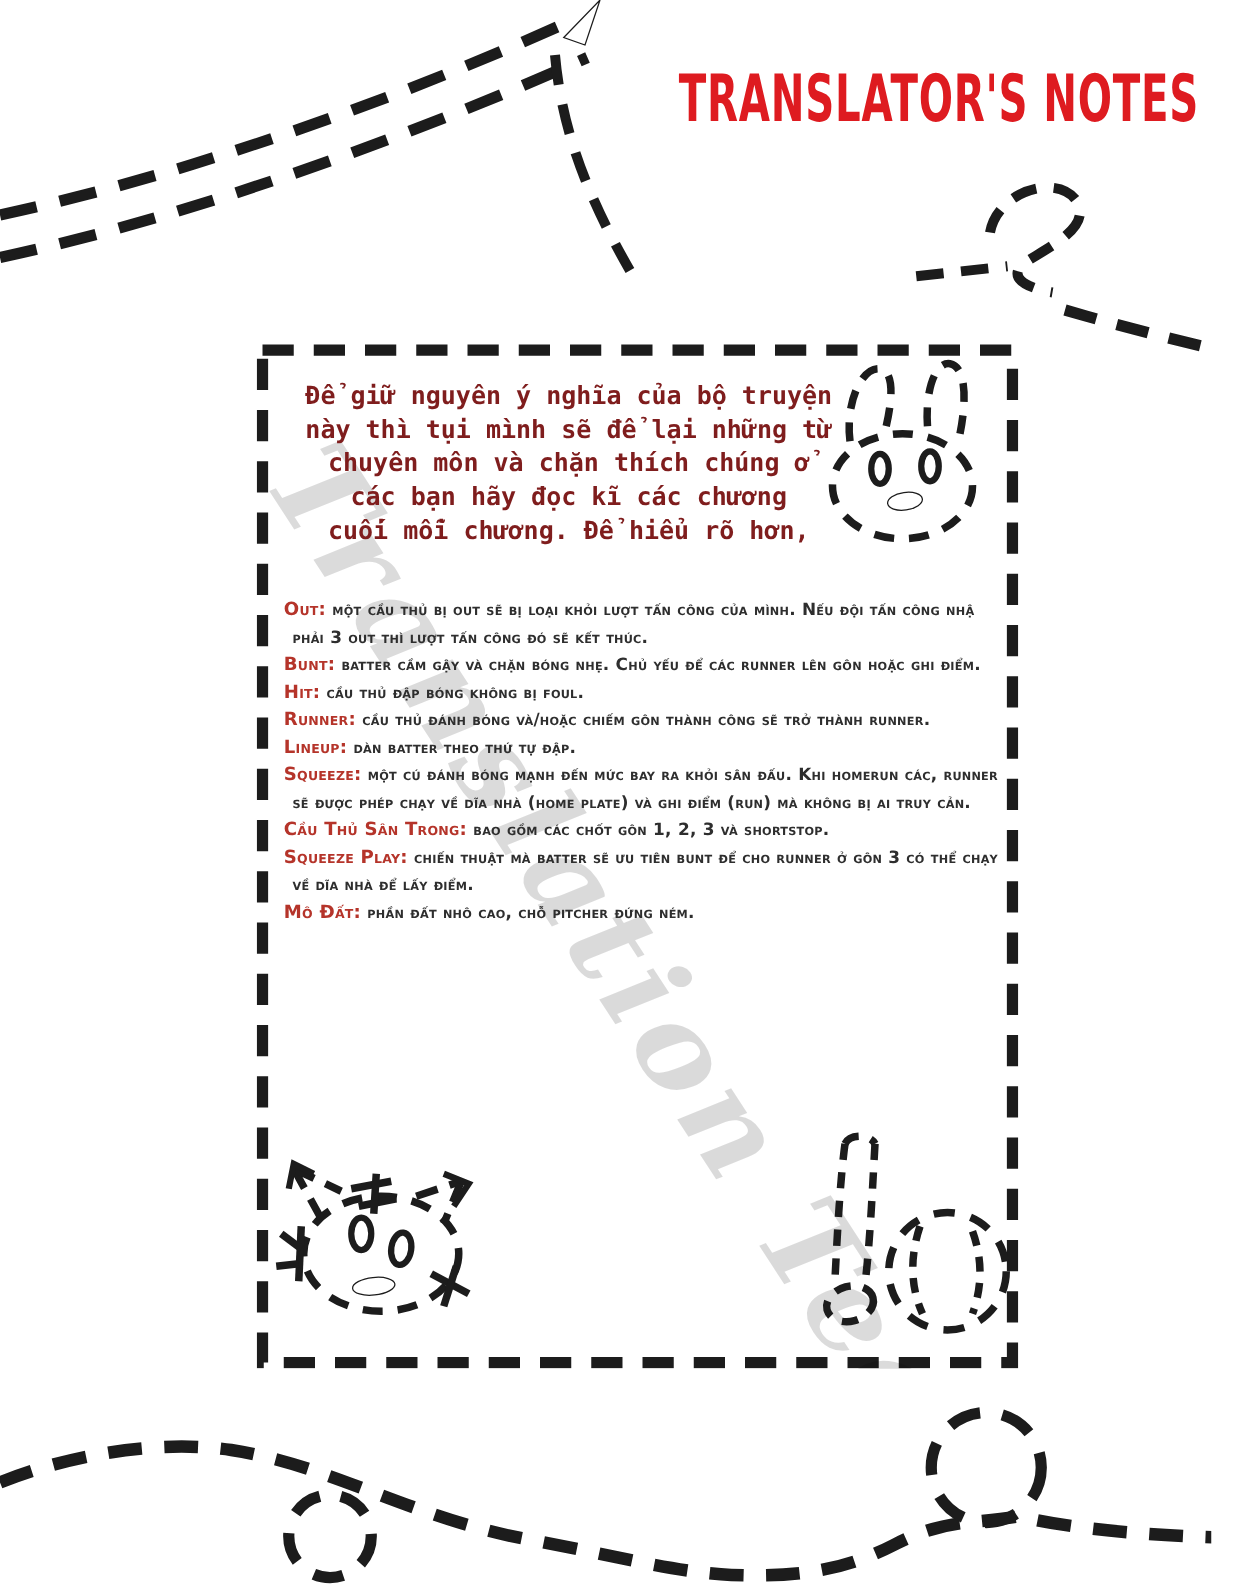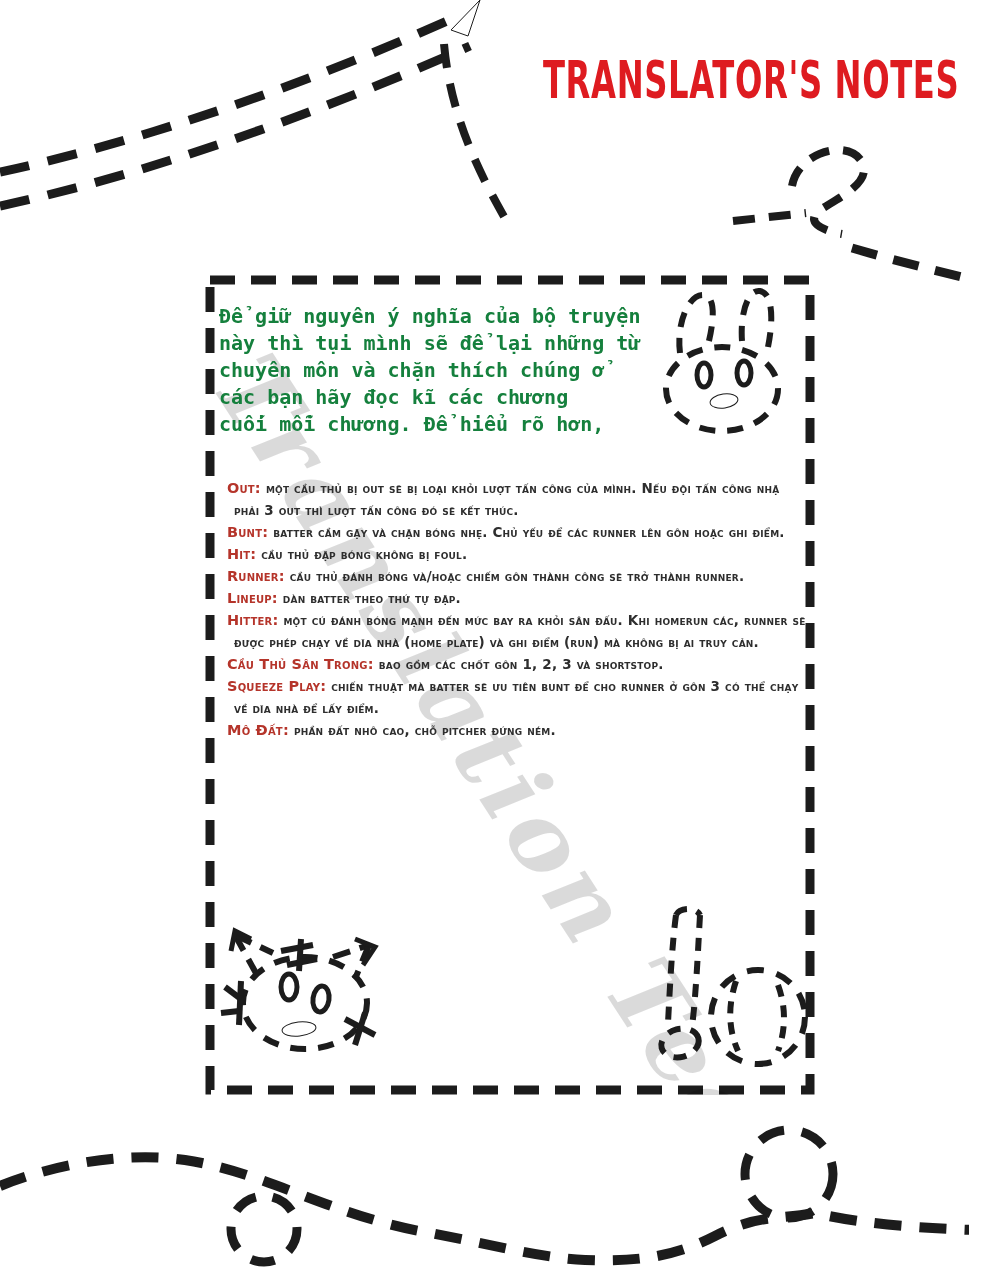--- a/index.html
+++ b/index.html
@@ -42,25 +42,25 @@
     transform: rotate(57deg);
     transform-origin: 0 0;
     white-space: nowrap;
     z-index: 0;
   }
   .box-content { position: absolute; inset: 0; z-index: 1; }
 
   
   .intro {
     position: absolute; left: 14px; top: 28px; width: 472px;
-    text-align: left;
+    text-align: center;
     font-family: "DejaVu Sans Mono", monospace;
     font-weight: bold;
     font-size: 20px; line-height: 27px;
-    color: #15803d;
+    color: #7f1d1d;
   }
 
   
   .defs {
     position: absolute; left: 22px; top: 202px; width: 580px;
     font-size: 13.5px; line-height: 22px;
     font-variant: small-caps;
     font-weight: 600;
     color: #2e2e2e;
     letter-spacing: 0.2px;
@@ -119,21 +119,21 @@
           <ellipse cx="64" cy="118" rx="14" ry="7" fill="#111" stroke="none" transform="rotate(-8 64 118)"></ellipse>
         </svg>
       </div>
 
       <div class="defs">
         <p class="def"><span class="term">Out:</span><span>một cầu thủ bị out sẽ bị loại khỏi lượt tấn công của mình. Nếu đội tấn công nhậ phải 3 out thì lượt tấn công đó sẽ kết thúc.</span></p>
         <p class="def"><span class="term">Bunt:</span><span>batter cầm gậy và chặn bóng nhẹ. Chủ yếu để các runner lên gôn hoặc ghi điểm.</span></p>
         <p class="def"><span class="term">Hit:</span><span>cầu thủ đập bóng không bị foul.</span></p>
         <p class="def"><span class="term">Runner:</span><span>cầu thủ đánh bóng và/hoặc chiếm gôn thành công sẽ trở thành runner.</span></p>
         <p class="def"><span class="term">Lineup:</span><span>dàn batter theo thứ tự đập.</span></p>
-        <p class="def"><span class="term">Hitter:</span><span>một cú đánh bóng mạnh đến mức bay ra khỏi sân đấu. Khi homerun các, runner sẽ được phép chạy về dĩa nhà (home plate) và ghi điểm (run) mà không bị ai truy cản.</span></p>
+        <p class="def"><span class="term">Squeeze:</span><span>một cú đánh bóng mạnh đến mức bay ra khỏi sân đấu. Khi homerun các, runner sẽ được phép chạy về dĩa nhà (home plate) và ghi điểm (run) mà không bị ai truy cản.</span></p>
         <p class="def"><span class="term">Cầu Thủ Sân Trong:</span><span>bao gồm các chốt gôn 1, 2, 3 và shortstop.</span></p>
         <p class="def"><span class="term">Squeeze Play:</span><span>chiến thuật mà batter sẽ ưu tiên bunt để cho runner ở gôn 3 có thể chạy về dĩa nhà để lấy điểm.</span></p>
         <p class="def"><span class="term">Mô Đất:</span><span>phần đất nhô cao, chỗ pitcher đứng ném.</span></p>
       </div>
 
       <div class="cat-wrap">
         <svg width="170" height="140" viewBox="0 0 170 140" class="deco" style="position:static">
           <ellipse cx="88" cy="80" rx="62" ry="46" stroke-width="6" stroke-dasharray="16 12"></ellipse>
           <path d="M40,52 L18,12" stroke-width="6" stroke-dasharray="18 10"></path>
           <path d="M18,12 L56,30" stroke-width="6" stroke-dasharray="18 10"></path>

